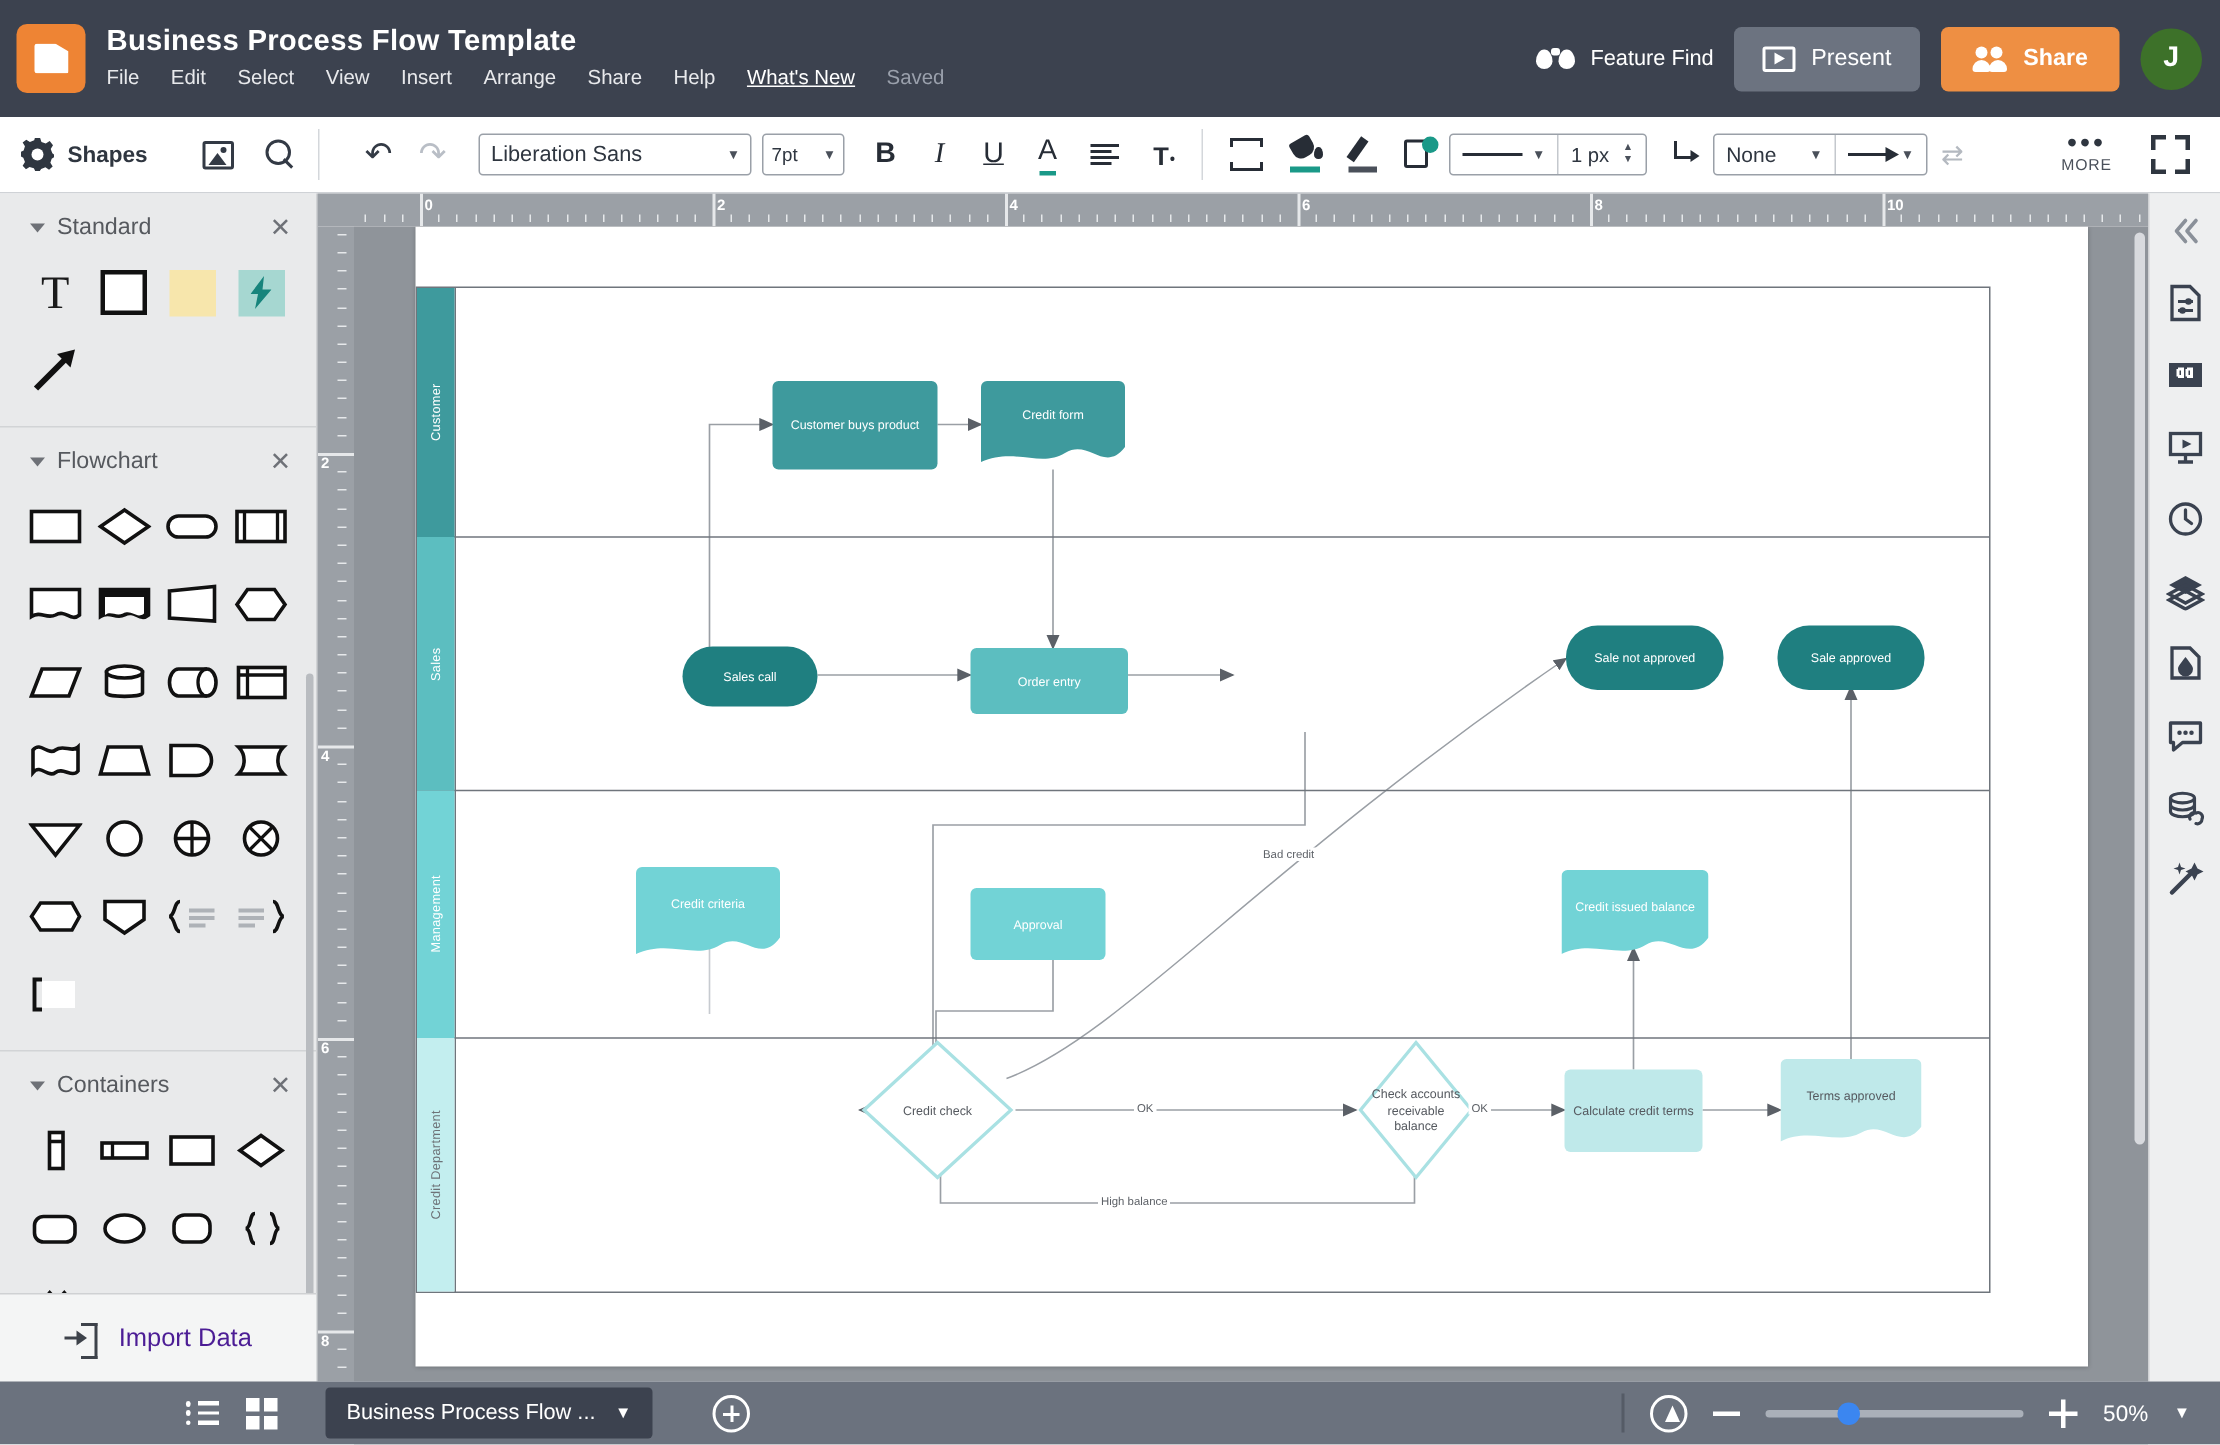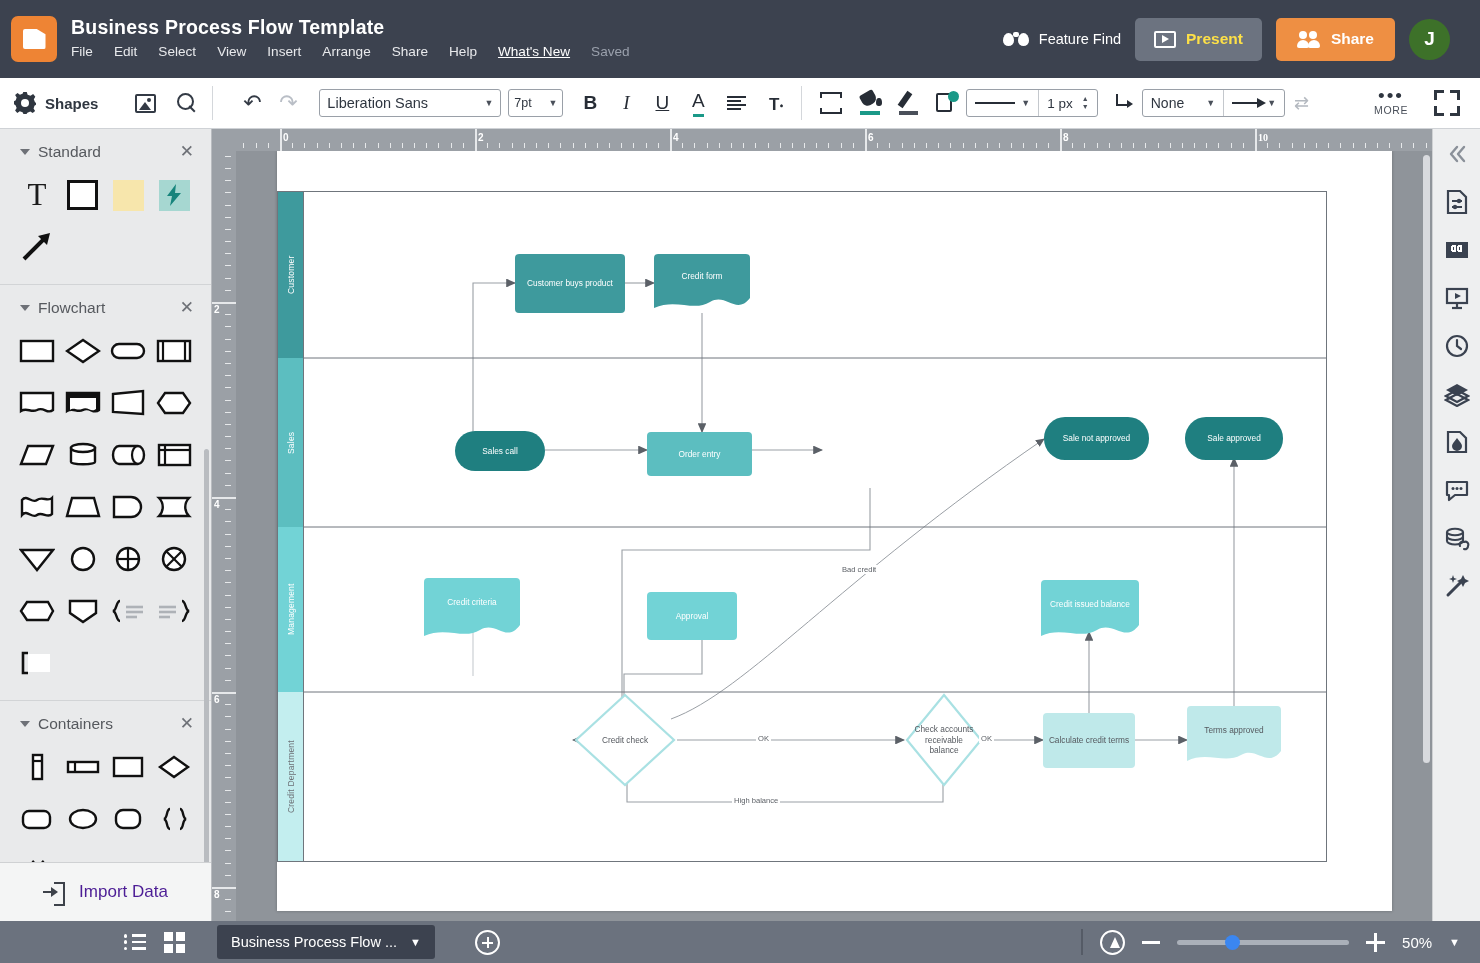--- a/index.html
+++ b/index.html
@@ -37,34 +37,34 @@
   }
   .menubar { display: flex; align-items: center; gap: 21px; height: 22px; }
   .menu-item {
     color: #e8e9ec; font-size: 13.6px; line-height: 18px; cursor: default;
   }
   .menu-item.whatsnew { text-decoration: underline; color: #ffffff; }
   .menu-item.saved { color: #9aa0ac; }
 
   .header-right {
     margin-left: auto; display: flex; align-items: center; gap: 14px;
-    padding-right: 30px;
+    padding-right: 12px;
   }
   .feature-find { display: flex; align-items: center; gap: 10px; color: #ffffff; font-size: 14.5px; }
   .binoc { width: 26px; height: 16px; position: relative; }
   .binoc i {
     position: absolute; top: 2px; width: 11px; height: 13px; border-radius: 50% 50% 50% 50%/ 60% 60% 40% 40%;
     background: #ffffff;
   }
   .binoc i.l { left: 0; } .binoc i.r { right: 0; }
   .binoc:after { content: ""; position: absolute; left: 10px; top: 1px; width: 6px; height: 5px; background: #ffffff; border-radius: 2px; }
   .btn-present {
     display: flex; align-items: center; gap: 10px;
     background: #6c7380; border-radius: 5px; padding: 0 19px; height: 43px;
-    color: #fde047; font-size: 15.5px; font-weight: bold; cursor: pointer;
+    color: #ffffff; font-size: 15.5px; font-weight: normal; cursor: pointer;
   }
   .play-box { width: 22px; height: 17px; border: 2.2px solid #fff; border-radius: 2px; display: flex; align-items: center; justify-content: center; }
   .play-tri { width: 0; height: 0; border-left: 7px solid #fff; border-top: 4.5px solid transparent; border-bottom: 4.5px solid transparent; }
   .btn-share {
     display: flex; align-items: center; gap: 10px;
     background: #ee8f43; border-radius: 5px; padding: 0 21px; height: 43px;
     color: #ffffff; font-size: 15.5px; font-weight: bold; cursor: pointer;
   }
   .people { width: 24px; height: 17px; position: relative; }
   .people .h1, .people .h2 { position: absolute; background: #fff; border-radius: 50%; }
@@ -825,21 +825,21 @@
       <div class="rk" style="left: 1140.88px; width: 1px; height: 5px; top: 14px;"></div>
       <div class="rk" style="left: 1153.06px; width: 1px; height: 5px; top: 14px;"></div>
       <div class="rk" style="left: 1165.25px; width: 1px; height: 5px; top: 14px;"></div>
       <div class="rk" style="left: 1177.44px; width: 1px; height: 5px; top: 14px;"></div>
       <div class="rk" style="left: 1189.62px; width: 1px; height: 5px; top: 14px;"></div>
       <div class="rlabel" style="left: 47px; top: 3px;">0</div>
       <div class="rlabel" style="left: 242px; top: 3px;">2</div>
       <div class="rlabel" style="left: 437px; top: 3px;">4</div>
       <div class="rlabel" style="left: 632px; top: 3px;">6</div>
       <div class="rlabel" style="left: 827px; top: 3px;">8</div>
-      <div class="rlabel" style="left: 1022px; top: 3px; font-family: Liberation Serif, serif;">10</div>
+      <div class="rlabel" style="left: 1022px; top: 3px;">10</div>
     </div>
   <div class="ruler-v">
       <div class="rk" style="top: 4.75px; height: 1px; width: 6px; left: 13px;"></div>
       <div class="rk" style="top: 16.9375px; height: 1px; width: 6px; left: 13px;"></div>
       <div class="rk" style="top: 29.125px; height: 1px; width: 6px; left: 13px;"></div>
       <div class="rk" style="top: 41.3125px; height: 1px; width: 6px; left: 13px;"></div>
       <div class="rk" style="top: 53.5px; height: 1px; width: 6px; left: 13px;"></div>
       <div class="rk" style="top: 65.6875px; height: 1px; width: 6px; left: 13px;"></div>
       <div class="rk" style="top: 77.875px; height: 1px; width: 6px; left: 13px;"></div>
       <div class="rk" style="top: 90.0625px; height: 1px; width: 6px; left: 13px;"></div>

